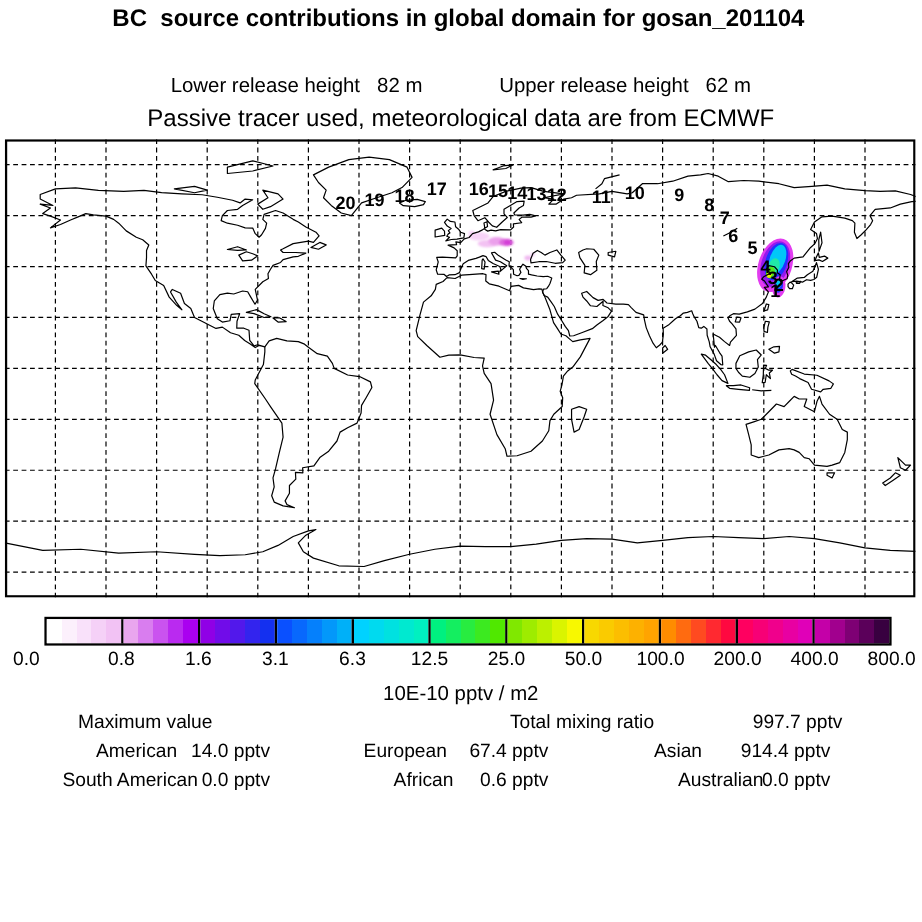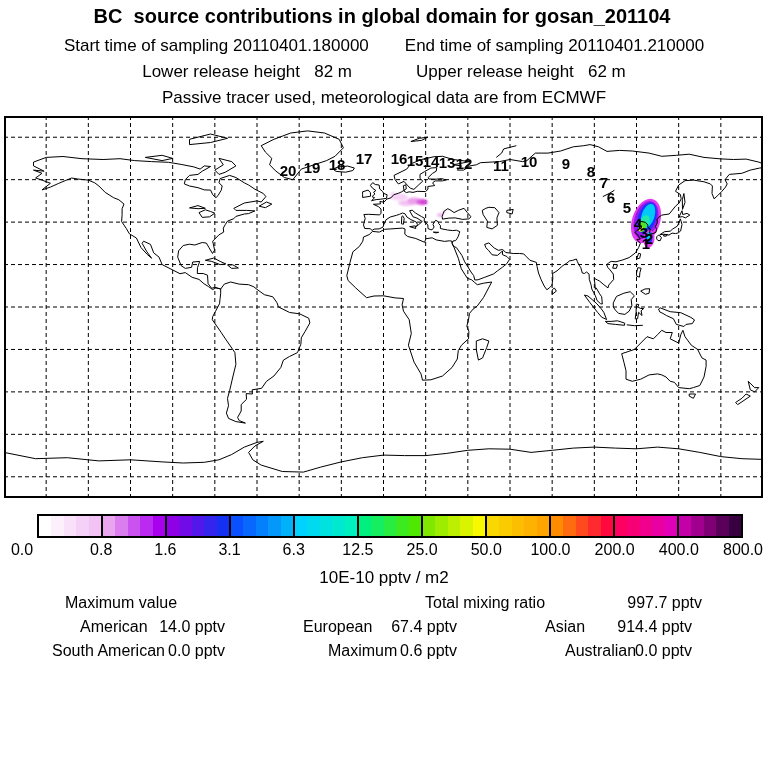--- a/index.html
+++ b/index.html
@@ -2,42 +2,38 @@
 <html><head>
 <meta charset="utf-8">
 <style>
   html,body{margin:0;padding:0;background:#fff;}
   body{width:768px;height:768px;position:relative;font-family:"Liberation Sans",sans-serif;color:#000;overflow:hidden;}
   .page{position:absolute;inset:0;background:#fff;}
   .hdr{position:absolute;left:0;width:768px;text-align:center;white-space:pre;}
   .title{left:12px;width:740px;text-align:center;top:5px;font-size:20px;font-weight:bold;}
   .l2{top:36px;font-size:17px;display:flex;justify-content:center;gap:36px;}
   .l3{top:62px;font-size:17px;display:flex;justify-content:center;gap:64px;}
-  .l4{top:88px;font-size:17px;}
+  .l4{top:88px;font-size:20px;}
   .map{position:absolute;left:4px;top:116px;width:759px;height:382px;}
   .map svg{display:block;}
   .cbar{position:absolute;left:37px;top:514px;width:706px;height:24px;border:2px solid #000;display:flex;box-sizing:border-box;}
   .cbar .seg{flex:1;border-right:2px solid #000;}
   .cbar .seg:last-child{border-right:none;}
   .cticks{position:absolute;left:37px;top:541px;width:706px;height:20px;font-size:16px;font-weight:normal;}
   .cticks span{position:absolute;transform:translateX(-50%);white-space:nowrap;}
   .unit{position:absolute;top:568px;left:0;width:768px;text-align:center;font-size:17px;}
   .stats{position:absolute;left:0;top:594px;width:768px;height:70px;font-size:16px;}
   .stats span{position:absolute;white-space:pre;}
   .val{text-align:right;}
 </style>
 </head>
 <body>
 
 <div class="page">
   <div class="hdr title">BC  source contributions in global domain for gosan_201104</div>
-  <div class="hdr l2">
-    <span>Start time of sampling 20110401.180000</span>
-    <span>End time of sampling 20110401.210000</span>
-  </div>
   <div class="hdr l3">
     <span>Lower release height   82 m</span>
     <span>Upper release height   62 m</span>
   </div>
   <div class="hdr l4">Passive tracer used, meteorological data are from ECMWF</div>
 
   <div class="map">
     <svg id="mapsvg" width="759" height="382" viewBox="0 0 759 382">
       <defs>
         <filter id="soft" x="-50%" y="-50%" width="200%" height="200%">
@@ -203,18 +199,18 @@
 
     <span style="left:80px;top:24px;">American</span>
     <span class="val" style="left:120px;top:24px;width:105px;">14.0 pptv</span>
     <span style="left:303px;top:24px;">European</span>
     <span class="val" style="left:365px;top:24px;width:92px;text-align:right;">67.4 pptv</span>
     <span style="left:545px;top:24px;">Asian</span>
     <span class="val" style="left:582px;top:24px;width:110px;">914.4 pptv</span>
 
     <span style="left:52px;top:48px;">South American</span>
     <span class="val" style="left:120px;top:48px;width:105px;">0.0 pptv</span>
-    <span style="left:328px;top:48px;">Maximum</span>
+    <span style="left:328px;top:48px;">African</span>
     <span class="val" style="left:365px;top:48px;width:92px;">0.6 pptv</span>
     <span style="left:533px;top:48px;margin-left:32px;">Australian</span>
     <span class="val" style="left:582px;top:48px;width:110px;">0.0 pptv</span>
   </div>
 </div>
 
 </body></html>

